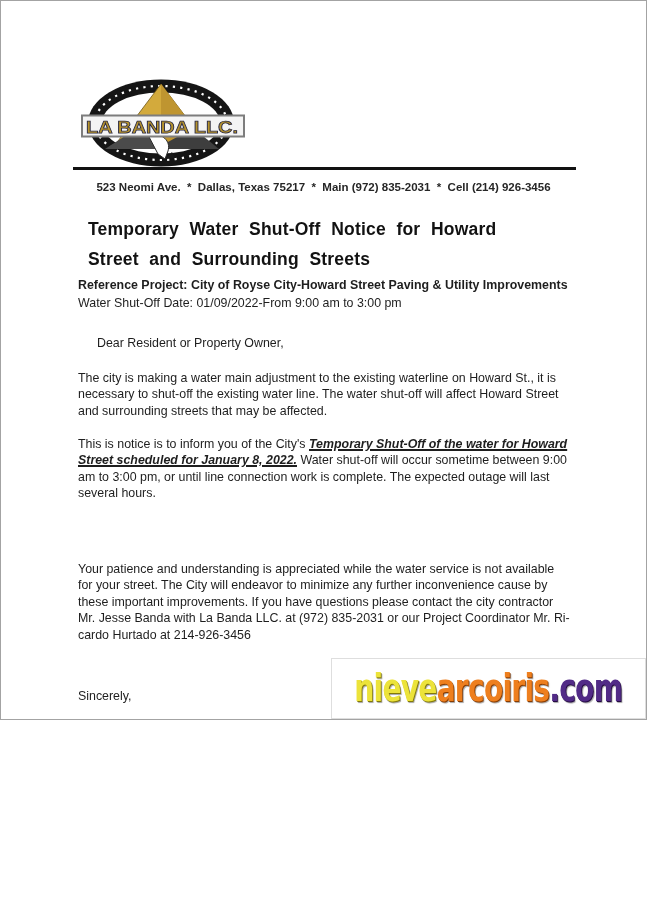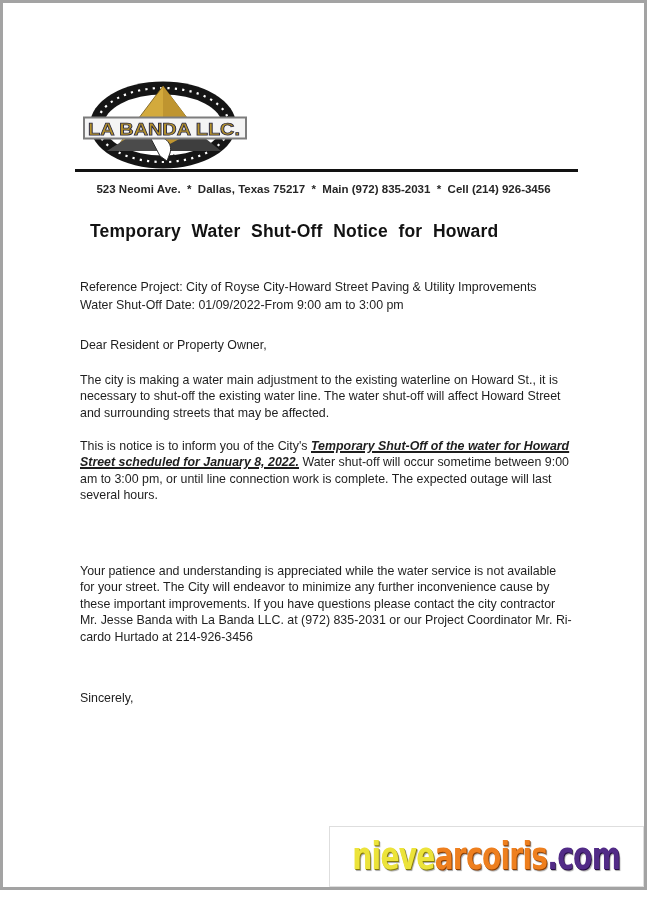--- a/index.html
+++ b/index.html
@@ -1,21 +1,21 @@
 <!DOCTYPE html>
 <html><head>
 <meta charset="utf-8">
 <style>
   html, body { margin: 0; padding: 0; background: #ffffff; }
   .page {
     position: relative;
     width: 647px;
-    height: 890px;
+    height: 720px;
     background: #ffffff;
-    border: 3px solid #a3a3a3;
+    border: 1px solid #a3a3a3;
     box-sizing: border-box;
     font-family: "Liberation Sans", sans-serif;
     color: #1f1f1f;
     overflow: hidden;
   }
 
   
   .logo-wrap {
     position: absolute;
     left: 80px;
@@ -66,22 +66,22 @@
   .body-text {
     position: absolute;
     left: 77px;
     width: 520px;
     font-size: 12.4px;
     line-height: 16.4px;
     color: #1e1e1e;
     white-space: pre-wrap;
   }
   .ref-block   { top: 276px; line-height: 17.6px; }
-  .ref-bold    { font-weight: 400; }
-  .salutation  { top: 334px; }
+  .ref-bold    { font-weight: 700; }
+  .salutation  { top: 334px; margin-left: 19px; }
   .para-1      { top: 369px; }
   .para-2      { top: 435px; }
   .para-3      { top: 512px; margin-top: 48px; }
   .emphasis {
     font-weight: 700;
     font-style: italic;
     text-decoration: underline;
     text-decoration-thickness: 1.5px;
   }
   .closing-block { top: 650px; line-height: 18px; }
@@ -140,20 +140,21 @@
       <rect x="1" y="36.5" width="162" height="21" fill="#f4f4f4" stroke="#7d7d7d" stroke-width="2"></rect>
       <text x="81" y="53.5" text-anchor="middle" font-family="Liberation Sans, sans-serif" font-size="16" font-weight="bold" fill="#b6932c" stroke="#262642" stroke-width="0.75" textLength="152" lengthAdjust="spacingAndGlyphs">LA BANDA LLC.</text>
     </svg>
   </div>
 
   <div class="header-divider"></div>
   <div class="contact-line">523 Neomi Ave.  *  Dallas, Texas 75217  *  Main (972) 835-2031  *  Cell (214) 926-3456</div>
 
   <h1 class="letter-title">
       <span>Temporary Water Shut-Off Notice for Howard</span>
+      <span>Street and Surrounding Streets</span>
     </h1>
 
   <div class="body-text ref-block"><span class="ref-bold">Reference Project: City of Royse City-Howard Street Paving &amp; Utility Improvements</span><br><span>Water Shut-Off Date: 01/09/2022-From 9:00 am to 3:00 pm</span></div>
 
   <div class="body-text salutation">Dear Resident or Property Owner,</div>
 
   <div class="body-text para-1">The city is making a water main adjustment to the existing waterline on Howard St., it is
 necessary to shut-off the existing water line. The water shut-off will affect Howard Street
 and surrounding streets that may be affected.</div>
 

